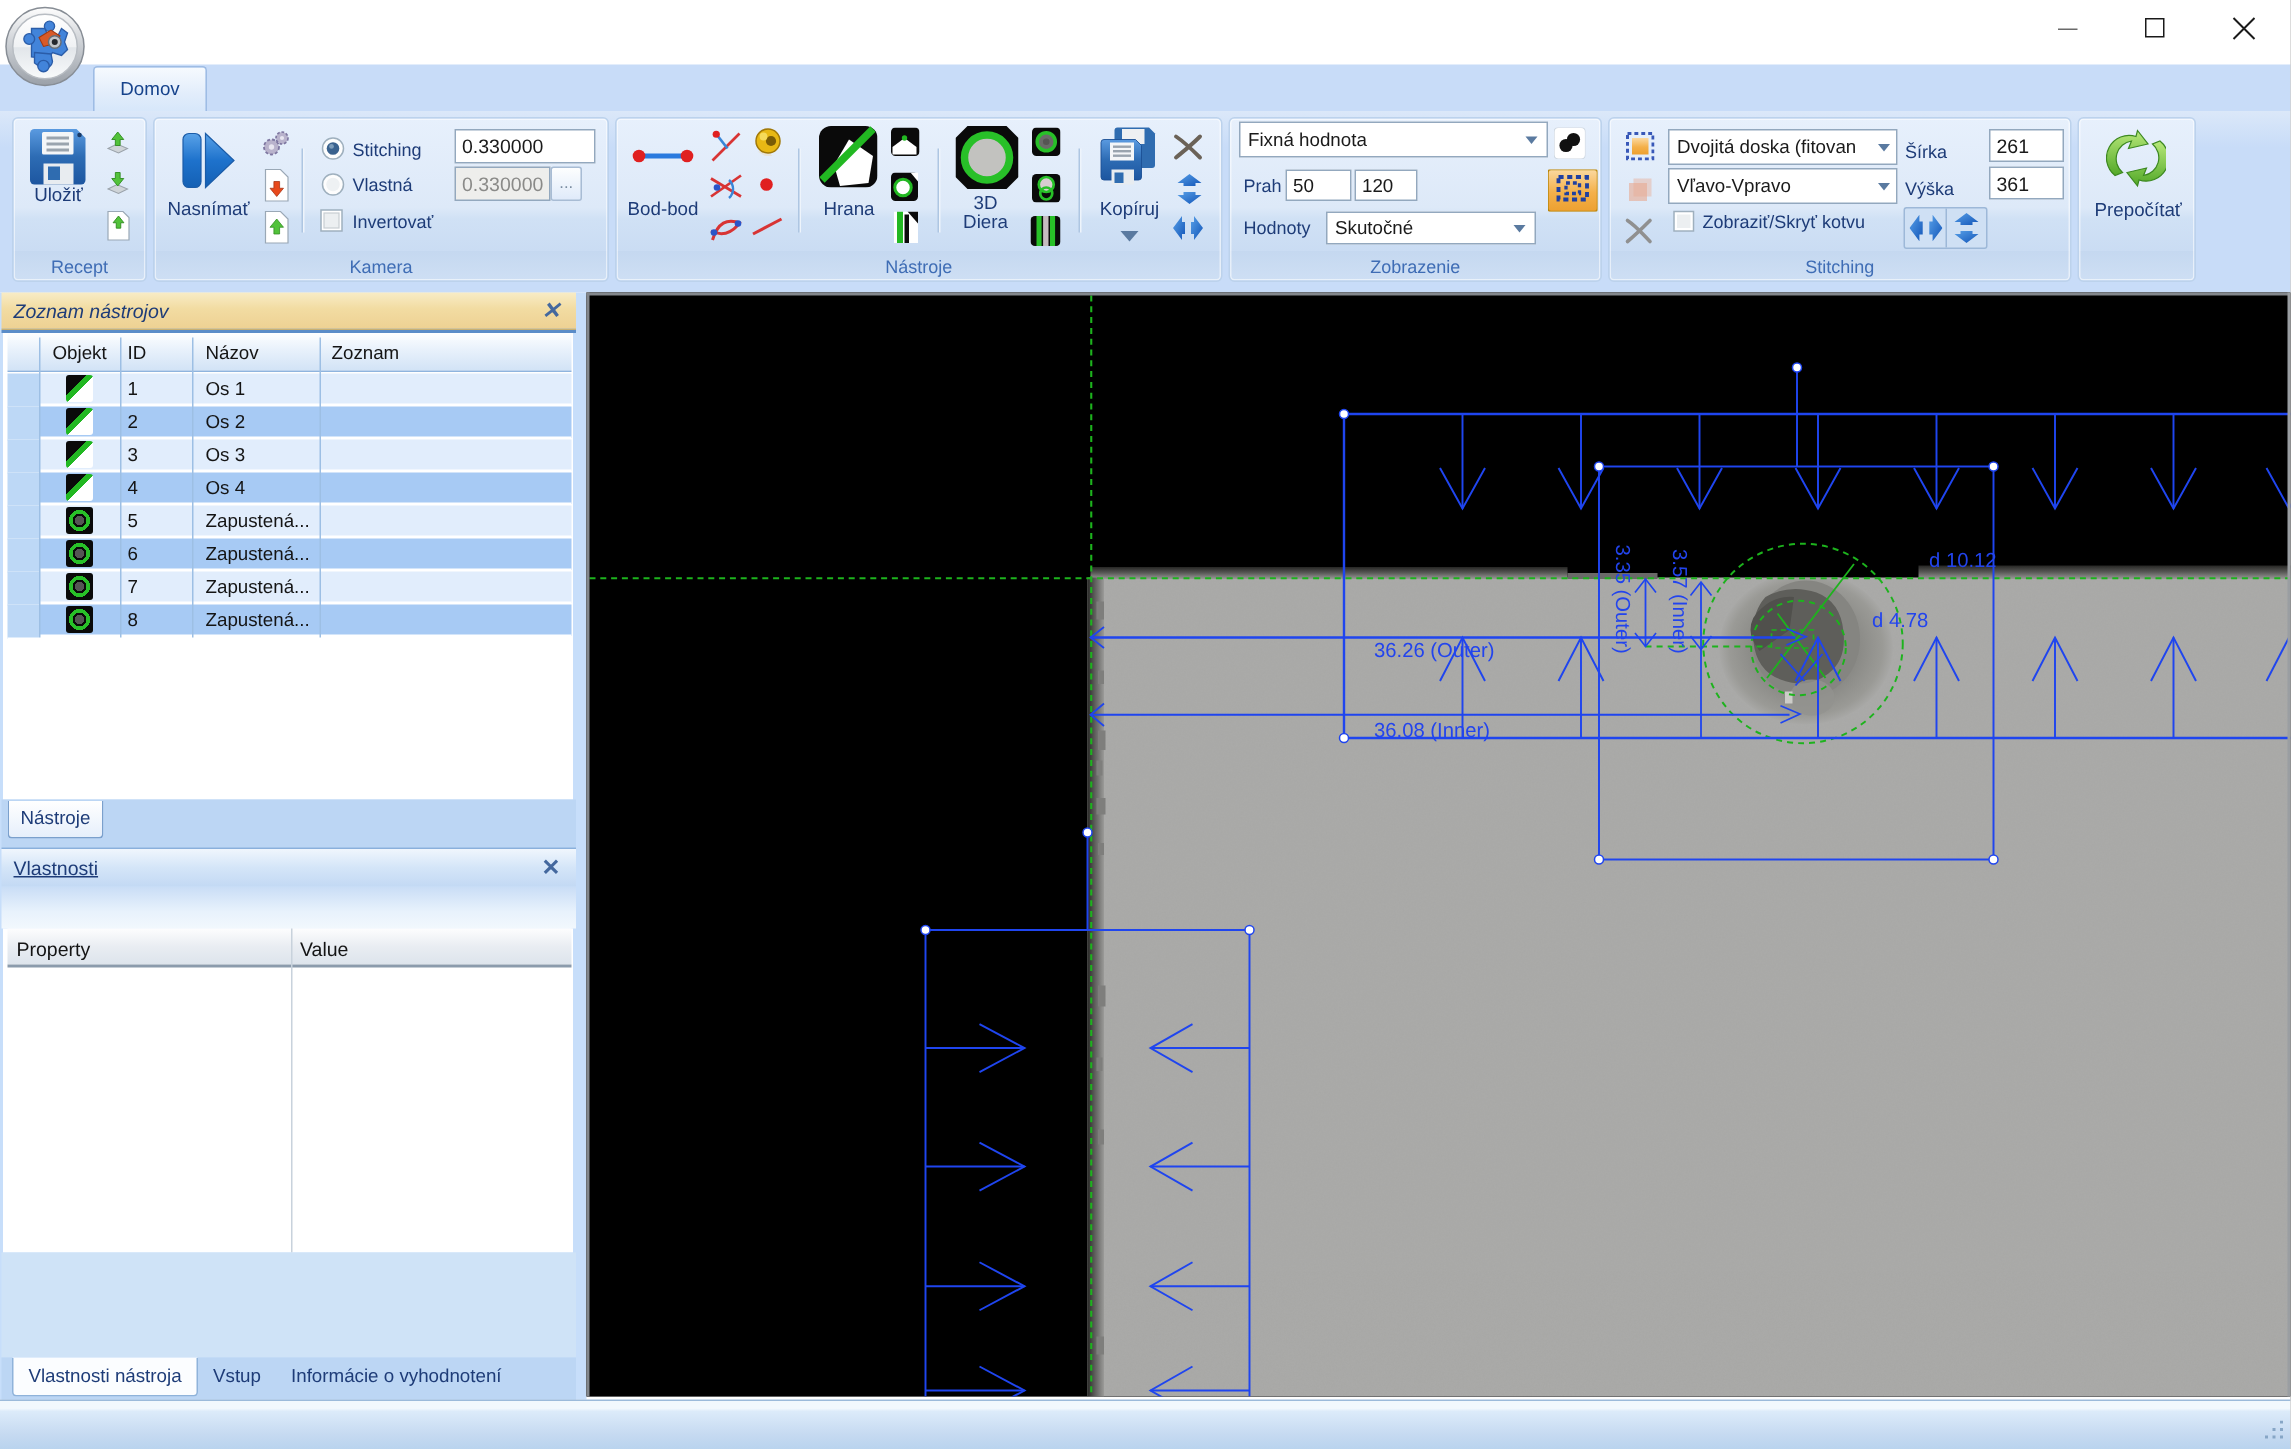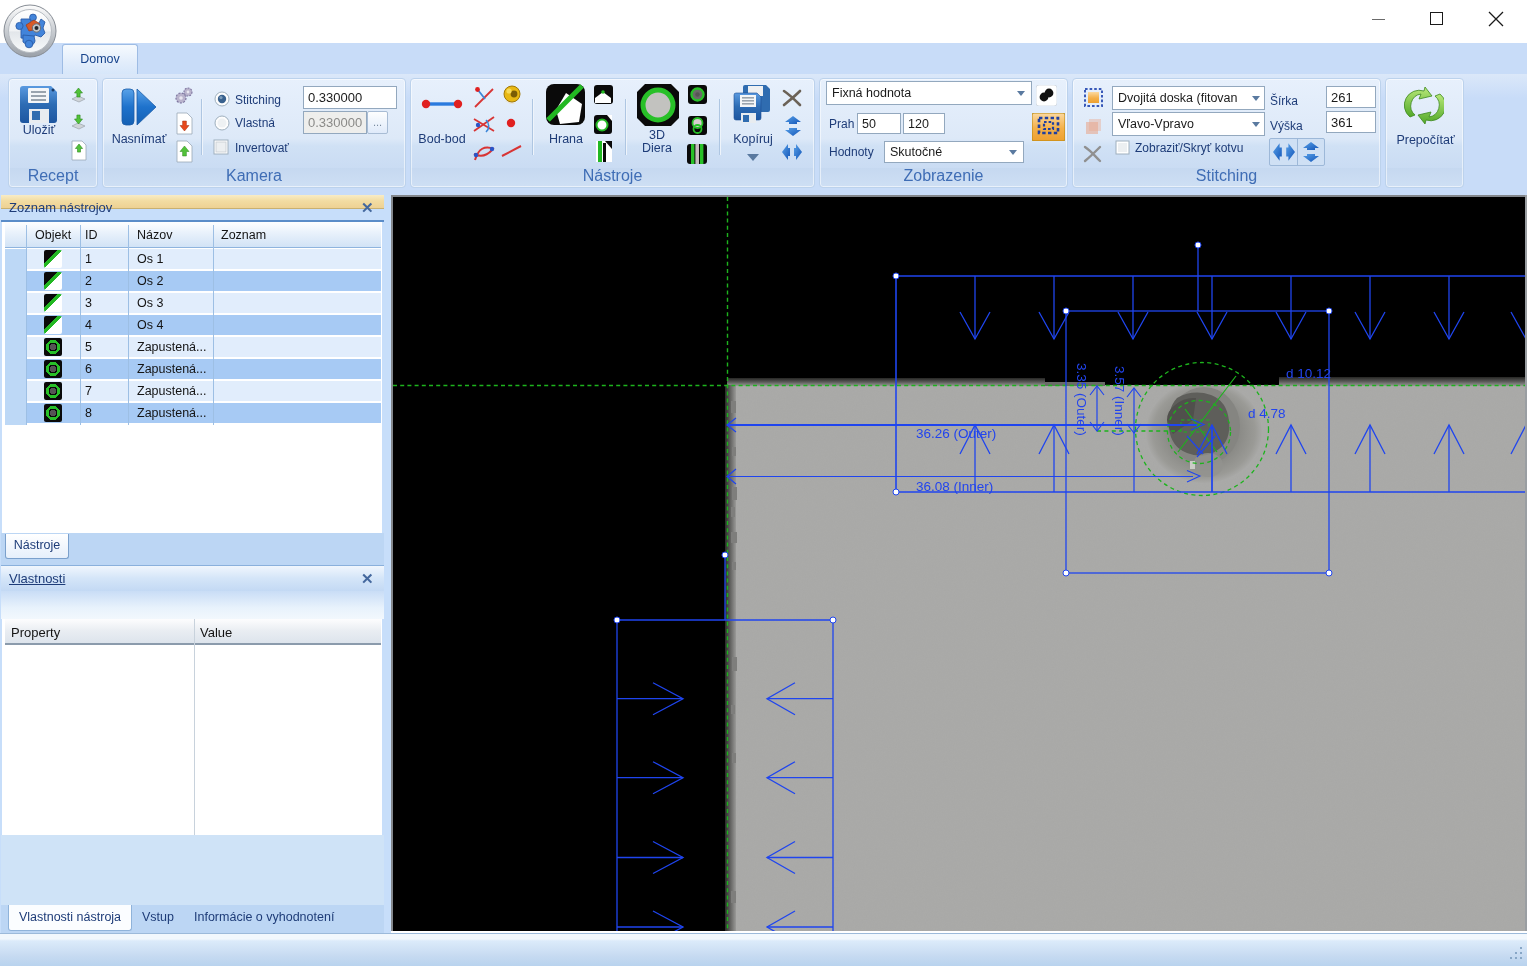--- a/index.html
+++ b/index.html
@@ -6,30 +6,30 @@
 .abs{position:absolute;}
 #page{position:relative;width:1527px;height:966px;background:#fff;}
 
 #titlebar{position:absolute;left:0;top:0;width:1527px;height:43px;background:#fff;}
 #title{position:absolute;left:0;top:12px;width:1527px;text-align:center;font-size:15px;color:#3c3c3c;}
 
 #tabstrip{position:absolute;left:0;top:43px;width:1527px;height:31px;background:#c8dcf8;}
 #tabDomov{position:absolute;left:62px;top:1px;width:76px;height:30px;background:linear-gradient(#f6fafe,#e2edfb 60%,#d7e7fa);border:1px solid #9ebce4;border-bottom:none;border-radius:3px 3px 0 0;color:#15428b;font-size:12.5px;text-align:center;line-height:29px;}
 #ribbonbody{position:absolute;left:0;top:74px;width:1527px;height:121px;background:linear-gradient(#dbe8f9,#c8dcf8 20%,#c8dcf8);}
 .rgroup{position:absolute;top:4px;height:110px;border:1px solid #bcd2ec;border-radius:4px;background:linear-gradient(180deg,#e7f0fc 0%,#dde9f8 55%,#d0e1f5 62%,#cadcf3 82%,#c5d8f0 82%,#cedff4 100%);box-shadow:inset 0 0 0 1px rgba(255,255,255,.55);}
-.glabel{position:absolute;left:0;bottom:2px;width:100%;text-align:center;font-size:16px;color:#3f6db5;}
+.glabel{position:absolute;left:0;bottom:2px;width:100%;text-align:center;font-size:12px;color:#3f6db5;}
 .btext{position:absolute;font-size:12px;color:#1e3c78;}
 .vsep{position:absolute;width:1px;background:#aec6e2;box-shadow:1px 0 0 #eef4fb;}
 .rinput{position:absolute;background:#fff;border:1px solid #93a8be;font-size:13px;color:#1a1a1a;padding:3px 12px 0 4px;}
 .combo{position:absolute;background:#fff;border:1px solid #93a8be;font-size:12.5px;color:#1a1a1a;padding:4px 0 0 5px;}
 .darr{position:absolute;width:0;height:0;border-left:4px solid transparent;border-right:4px solid transparent;border-top:5px solid #5a7aa0;}
 
 #leftcol{position:absolute;left:0;top:195px;width:384px;height:738px;background:#c7defa;}
 #splitter{position:absolute;left:384px;top:195px;width:7px;height:738px;background:#c7defa;}
-#p1head{position:absolute;left:1px;top:0;width:383px;height:14px;background:linear-gradient(#f8ecc6,#f2dca2 45%,#eed193);border-bottom:1px solid #c8b071;color:#1e3c78;font-size:13px;padding:5px 0 0 8px;}
+#p1head{position:absolute;left:1px;top:0;width:383px;height:25px;background:linear-gradient(#f8ecc6,#f2dca2 45%,#eed193);border-bottom:1px solid #c8b071;color:#1e3c78;font-size:13px;padding:5px 0 0 8px;font-style:italic;}
 #p2head{position:absolute;left:1px;top:370px;width:383px;height:26px;background:linear-gradient(#f0f6fd,#d4e5f8 50%,#c3d9f4);border-top:1px solid #8ab0dc;color:#1e3c78;font-size:13px;padding:5px 0 0 8px;text-decoration:underline;}
 .phx{position:absolute;top:6px;left:360px;width:14px;height:14px;color:#44689e;font-size:15px;line-height:13px;font-weight:bold;}
 
 #statusbar{position:absolute;left:0;top:933px;width:1527px;height:33px;background:linear-gradient(#9cbada 0,#9cbada 3%,#f2f8fd 3%,#f2f8fd 18%,#dcebfa 24%,#c6daf1 70%,#b9d3ee 100%);}
 
 #canvas{position:absolute;left:391px;top:195px;width:1136px;height:736px;background:#000;}
 .cell{font-size:12.5px;color:#141414;}
 .trow{position:absolute;left:26px;width:355px;height:21px;border-bottom:1px solid #fff;}
 .trow b{position:absolute;top:3px;font-weight:normal;font-size:12.5px;color:#141414;}
 .trow i{position:absolute;left:18px;top:1px;width:18px;height:18px;border-radius:2px;background:#0a0a0a;}

